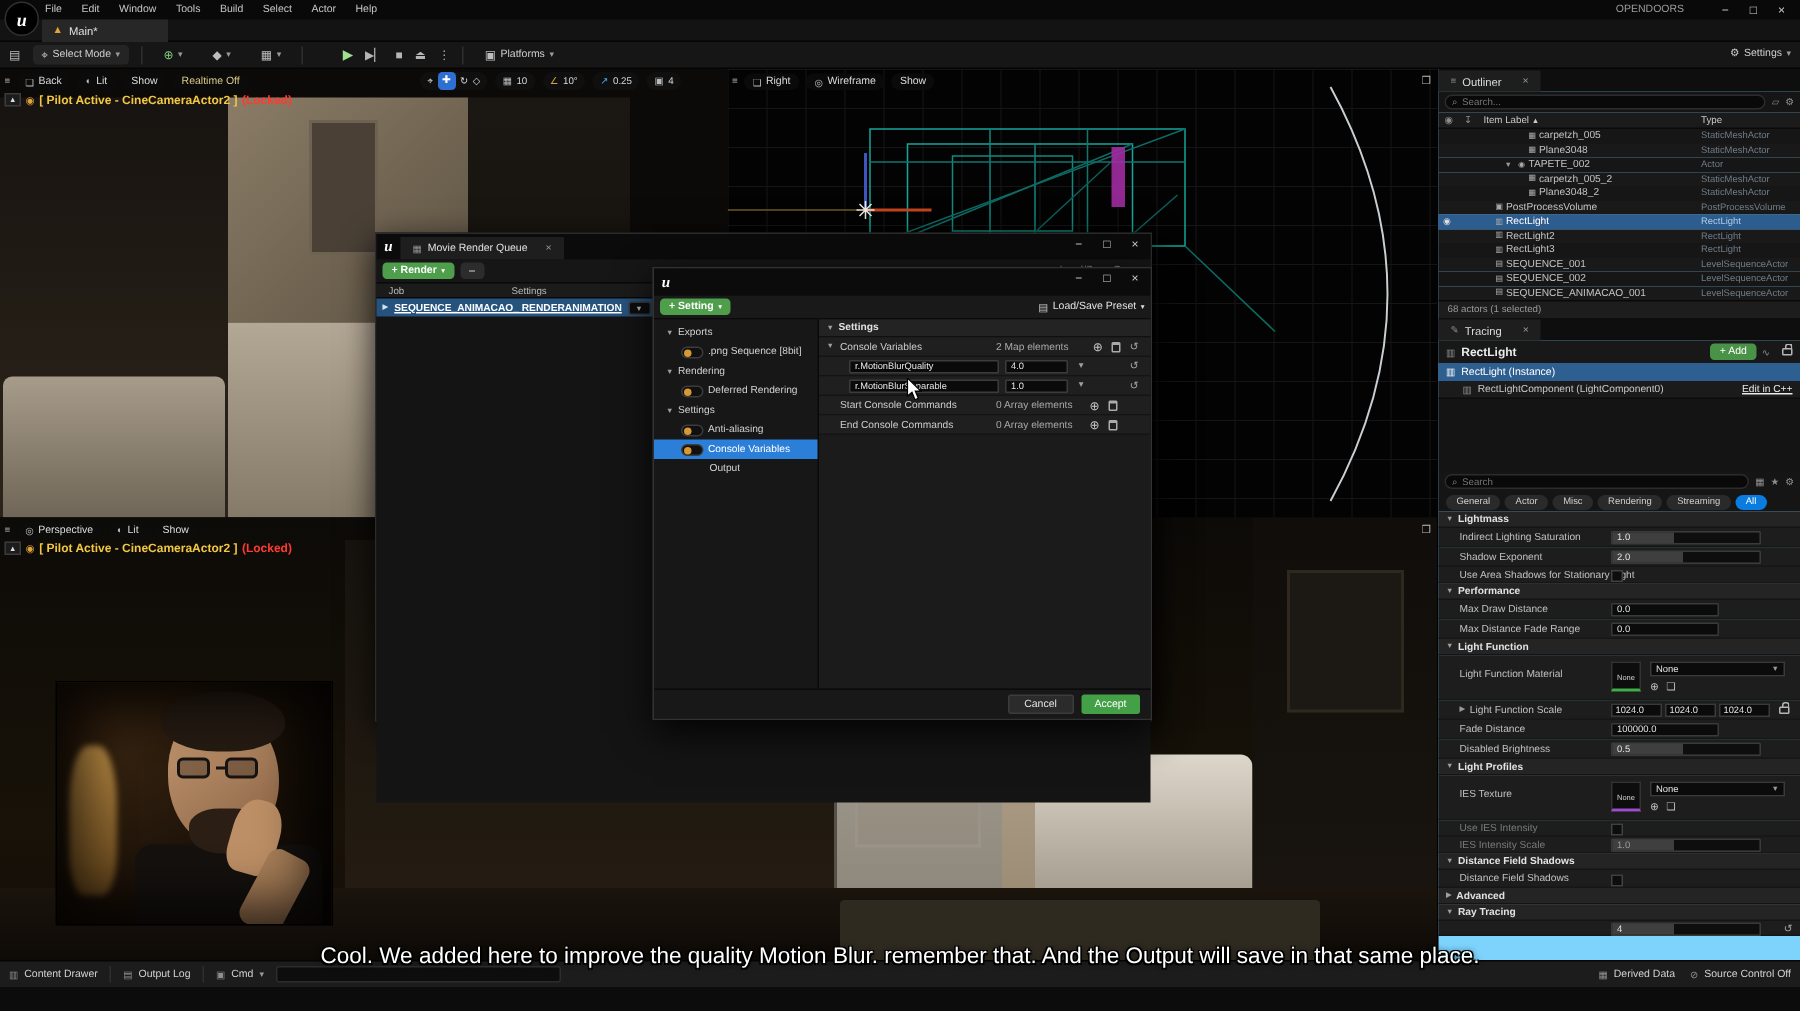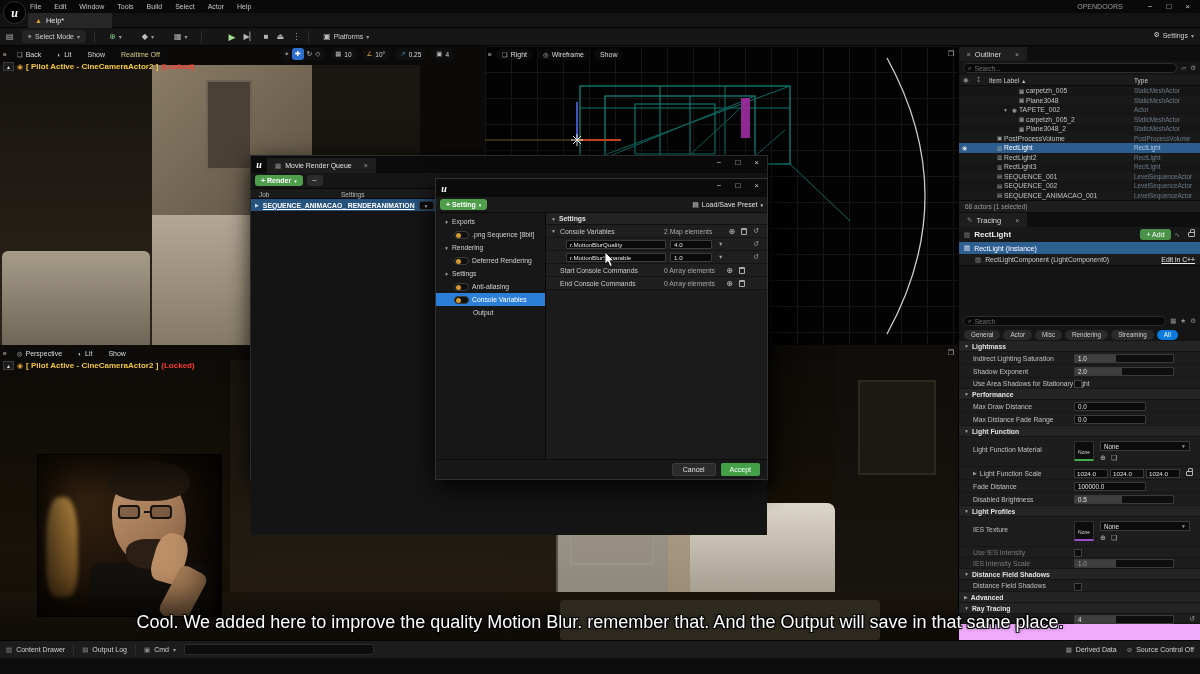--- a/index.html
+++ b/index.html
@@ -50,21 +50,21 @@
   .vmax { position:absolute; right:4px; top:4px; font-size:7px; color:#bdbdbd; }
   #snapbar { position:absolute; left:280px; top:48px; display:flex; gap:5px; align-items:center; height:12px; z-index:2; }
   .snapgrp { display:flex; align-items:center; gap:3px; background:rgba(16,16,16,.85); border-radius:6px; height:12px; padding:0 5px; font-size:6.5px; color:#d8d8d8; }
   .snap-blue { background:#2f6fd0; border-radius:3px; width:12px; height:12px; color:#fff; text-align:center; line-height:12px; font-size:7px; }
 
   
   .scene { position:absolute; }
   svg.wire { position:absolute; left:0; top:0; }
 
   
-  #rightpanel { left:958px; top:46px; width:242px; height:594px; background:#f0abfc; border-left:1px solid #000; }
+  #rightpanel { left:958px; top:46px; width:242px; height:594px; background:#7dd3fc; border-left:1px solid #000; }
   .ptabrow { height:15px; background:#0e0e0e; display:flex; align-items:flex-end; }
   .ptab { height:14px; background:#1e1e1e; display:flex; align-items:center; gap:4px; padding:0 8px; font-size:7.5px; color:#dcdcdc; }
   .ptab .x { color:#9a9a9a; font-size:7px; margin-left:10px; }
   .searchrow { height:14px; display:flex; align-items:center; gap:4px; padding:0 4px; background:#151515; }
   .searchbox { flex:1; height:10px; background:#090909; border:1px solid #2c2c2c; border-radius:6px; display:flex; align-items:center; gap:3px; padding:0 4px; }
   .searchbox input { background:transparent; border:none; outline:none; color:#bbb; font-size:6.5px; width:100%; font-family:inherit; }
   .sico { color:#8f8f8f; font-size:6.5px; }
   #outl-header { height:11px; background:#1b1b1b; border-bottom:1px solid #0a0a0a; position:relative; font-size:6.5px; color:#c9c9c9; display:flex; align-items:center; }
   #outl-header .cl { position:absolute; left:30px; } #outl-header .ct { position:absolute; left:175px; }
   .orow { position:relative; height:9.5px; display:flex; align-items:center; font-size:6.8px; color:#c2c2c2; background:#161616; }
@@ -167,21 +167,21 @@
   #webcam .lens { position:absolute; width:22px; height:14px; border:2px solid #161310; border-radius:4px; background:rgba(40,30,22,.35); }
   #webcam .bridge { position:absolute; left:106px; top:56px; width:8px; height:2px; background:#161310; }
   #webcam .beard { position:absolute; left:88px; top:84px; width:50px; height:30px; background:#2b1f15; border-radius:40% 40% 45% 45%; }
   #webcam .hand { position:absolute; left:116px; top:78px; width:32px; height:50px; background:#bd8f66; border-radius:42% 42% 30% 30%; transform:rotate(16deg); }
   #webcam .arm { position:absolute; left:130px; top:112px; width:30px; height:55px; background:#a97f58; transform:rotate(28deg); border-radius:8px; }
   #webcam .vig { position:absolute; inset:0; box-shadow:inset 0 0 34px 14px rgba(0,0,0,.75); }
 
   
   #subs { left:0; top:611px; width:1200px; text-align:center; z-index:10; pointer-events:none; }
   .sub-zh { font-size:16px; color:#fff; text-shadow:-1px -1px 0 #000,1px -1px 0 #000,-1px 1px 0 #000,1px 1px 0 #000,0 0 4px #000; letter-spacing:.5px; }
-  .sub-en { font-size:18px; color:#fff; margin-top:1px; text-shadow:-1px -1px 0 #000,1px -1px 0 #000,-1px 1px 0 #000,1px 1px 0 #000,0 0 4px #000; }
+  .sub-en { font-size:15px; color:#fff; margin-top:18px; text-shadow:-1px -1px 0 #000,1px -1px 0 #000,-1px 1px 0 #000,1px 1px 0 #000,0 0 4px #000; }
 
   #cursor { left:604px; top:252px; z-index:9; }
 </style>
 </head>
 <body>
 
 <div id="app">
 
   <div id="titlebar" class="abs">
     <div class="menu">
@@ -199,21 +199,21 @@
       <span>−</span>
       <span>□</span>
       <span>×</span>
     </div>
   </div>
   <div id="uelogo">u</div>
 
   <div id="tabrow" class="abs">
     <div id="maintab">
       <span class="warn-tri">▲</span>
-      <span>Help*</span>
+      <span>Main*</span>
     </div>
   </div>
 
   <div id="maintoolbar" class="abs">
     <span class="tico">▤</span>
     <div class="tbtn">
       <span class="tico">⌖</span>
       <span>Select Mode</span>
       <span class="caret">▾</span>
     </div>

